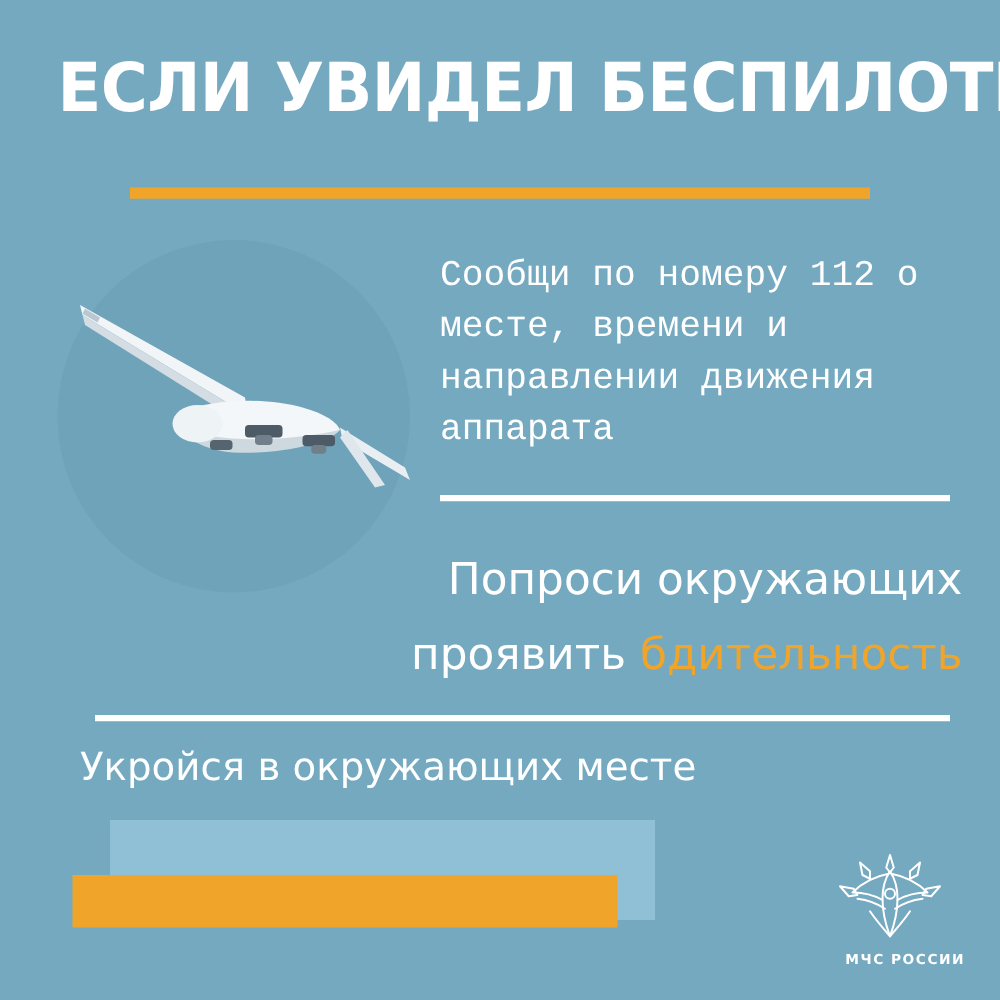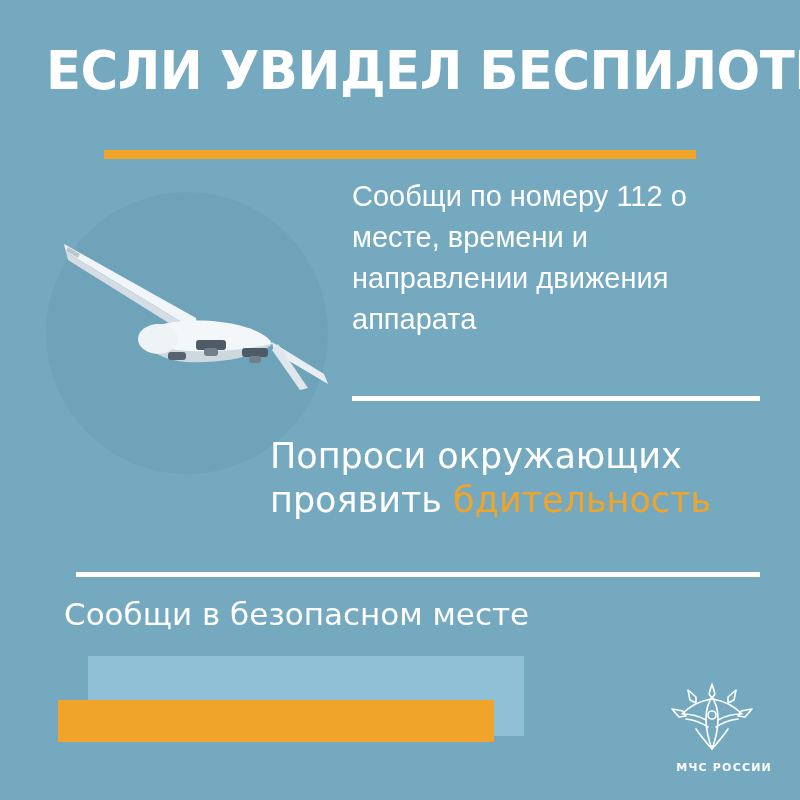--- a/index.html
+++ b/index.html
@@ -48,43 +48,44 @@
   }
   .drone-art {
     position: absolute;
     left: 46px; top: 192px;
     width: 282px; height: 282px;
   }
 
   
   .block1 {
     position: absolute;
-    left: 352px; top: 176px;
+    left: 352px; top: 200px;
     width: 420px;
     color: #ffffff;
     font-size: 29px;
     line-height: 41px;
-    font-family: Liberation Sans, sans-serif;
+    font-family: Liberation Mono, monospace;
   }
 
   .rule-white-1 {
     position: absolute;
     left: 352px; top: 396px;
     width: 408px; height: 5px;
     background: #ffffff;
   }
 
   
   .block2 {
     position: absolute;
     left: 270px; top: 434px;
     width: 500px;
     color: #ffffff;
     font-size: 35px;
-    line-height: 44px;
+    line-height: 60px;
+    text-align: right;
     font-family: "DejaVu Sans", sans-serif;
   }
   .hl { color: #f0a52a; }
 
   .rule-white-2 {
     position: absolute;
     left: 76px; top: 572px;
     width: 684px; height: 5px;
     background: #ffffff;
   }
@@ -166,21 +167,21 @@
   <div class="block1">Сообщи по номеру 112 о месте, времени и направлении движения аппарата</div>
 
   <div class="rule-white-1"></div>
 
   <div class="block2">
     <span>Попроси окружающих проявить </span><span class="hl">бдительность</span>
   </div>
 
   <div class="rule-white-2"></div>
 
-  <div class="block3">Сообщи в безопасном месте</div>
+  <div class="block3">Укройся в окружающих месте</div>
 
   <div class="bar-blue"></div>
   <div class="bar-orange"></div>
 
   <div class="emblem">
     <svg width="92" height="76" viewBox="0 0 92 76" aria-hidden="true">
       <g fill="none" stroke="#ffffff" stroke-width="1.6" stroke-linecap="round" stroke-linejoin="round">
 
         <path d="M46 3 L49 13 L46 17 L43 13 Z"></path>
         <path d="M22 9 L30 16 L30 22 L24 19 Z"></path>

